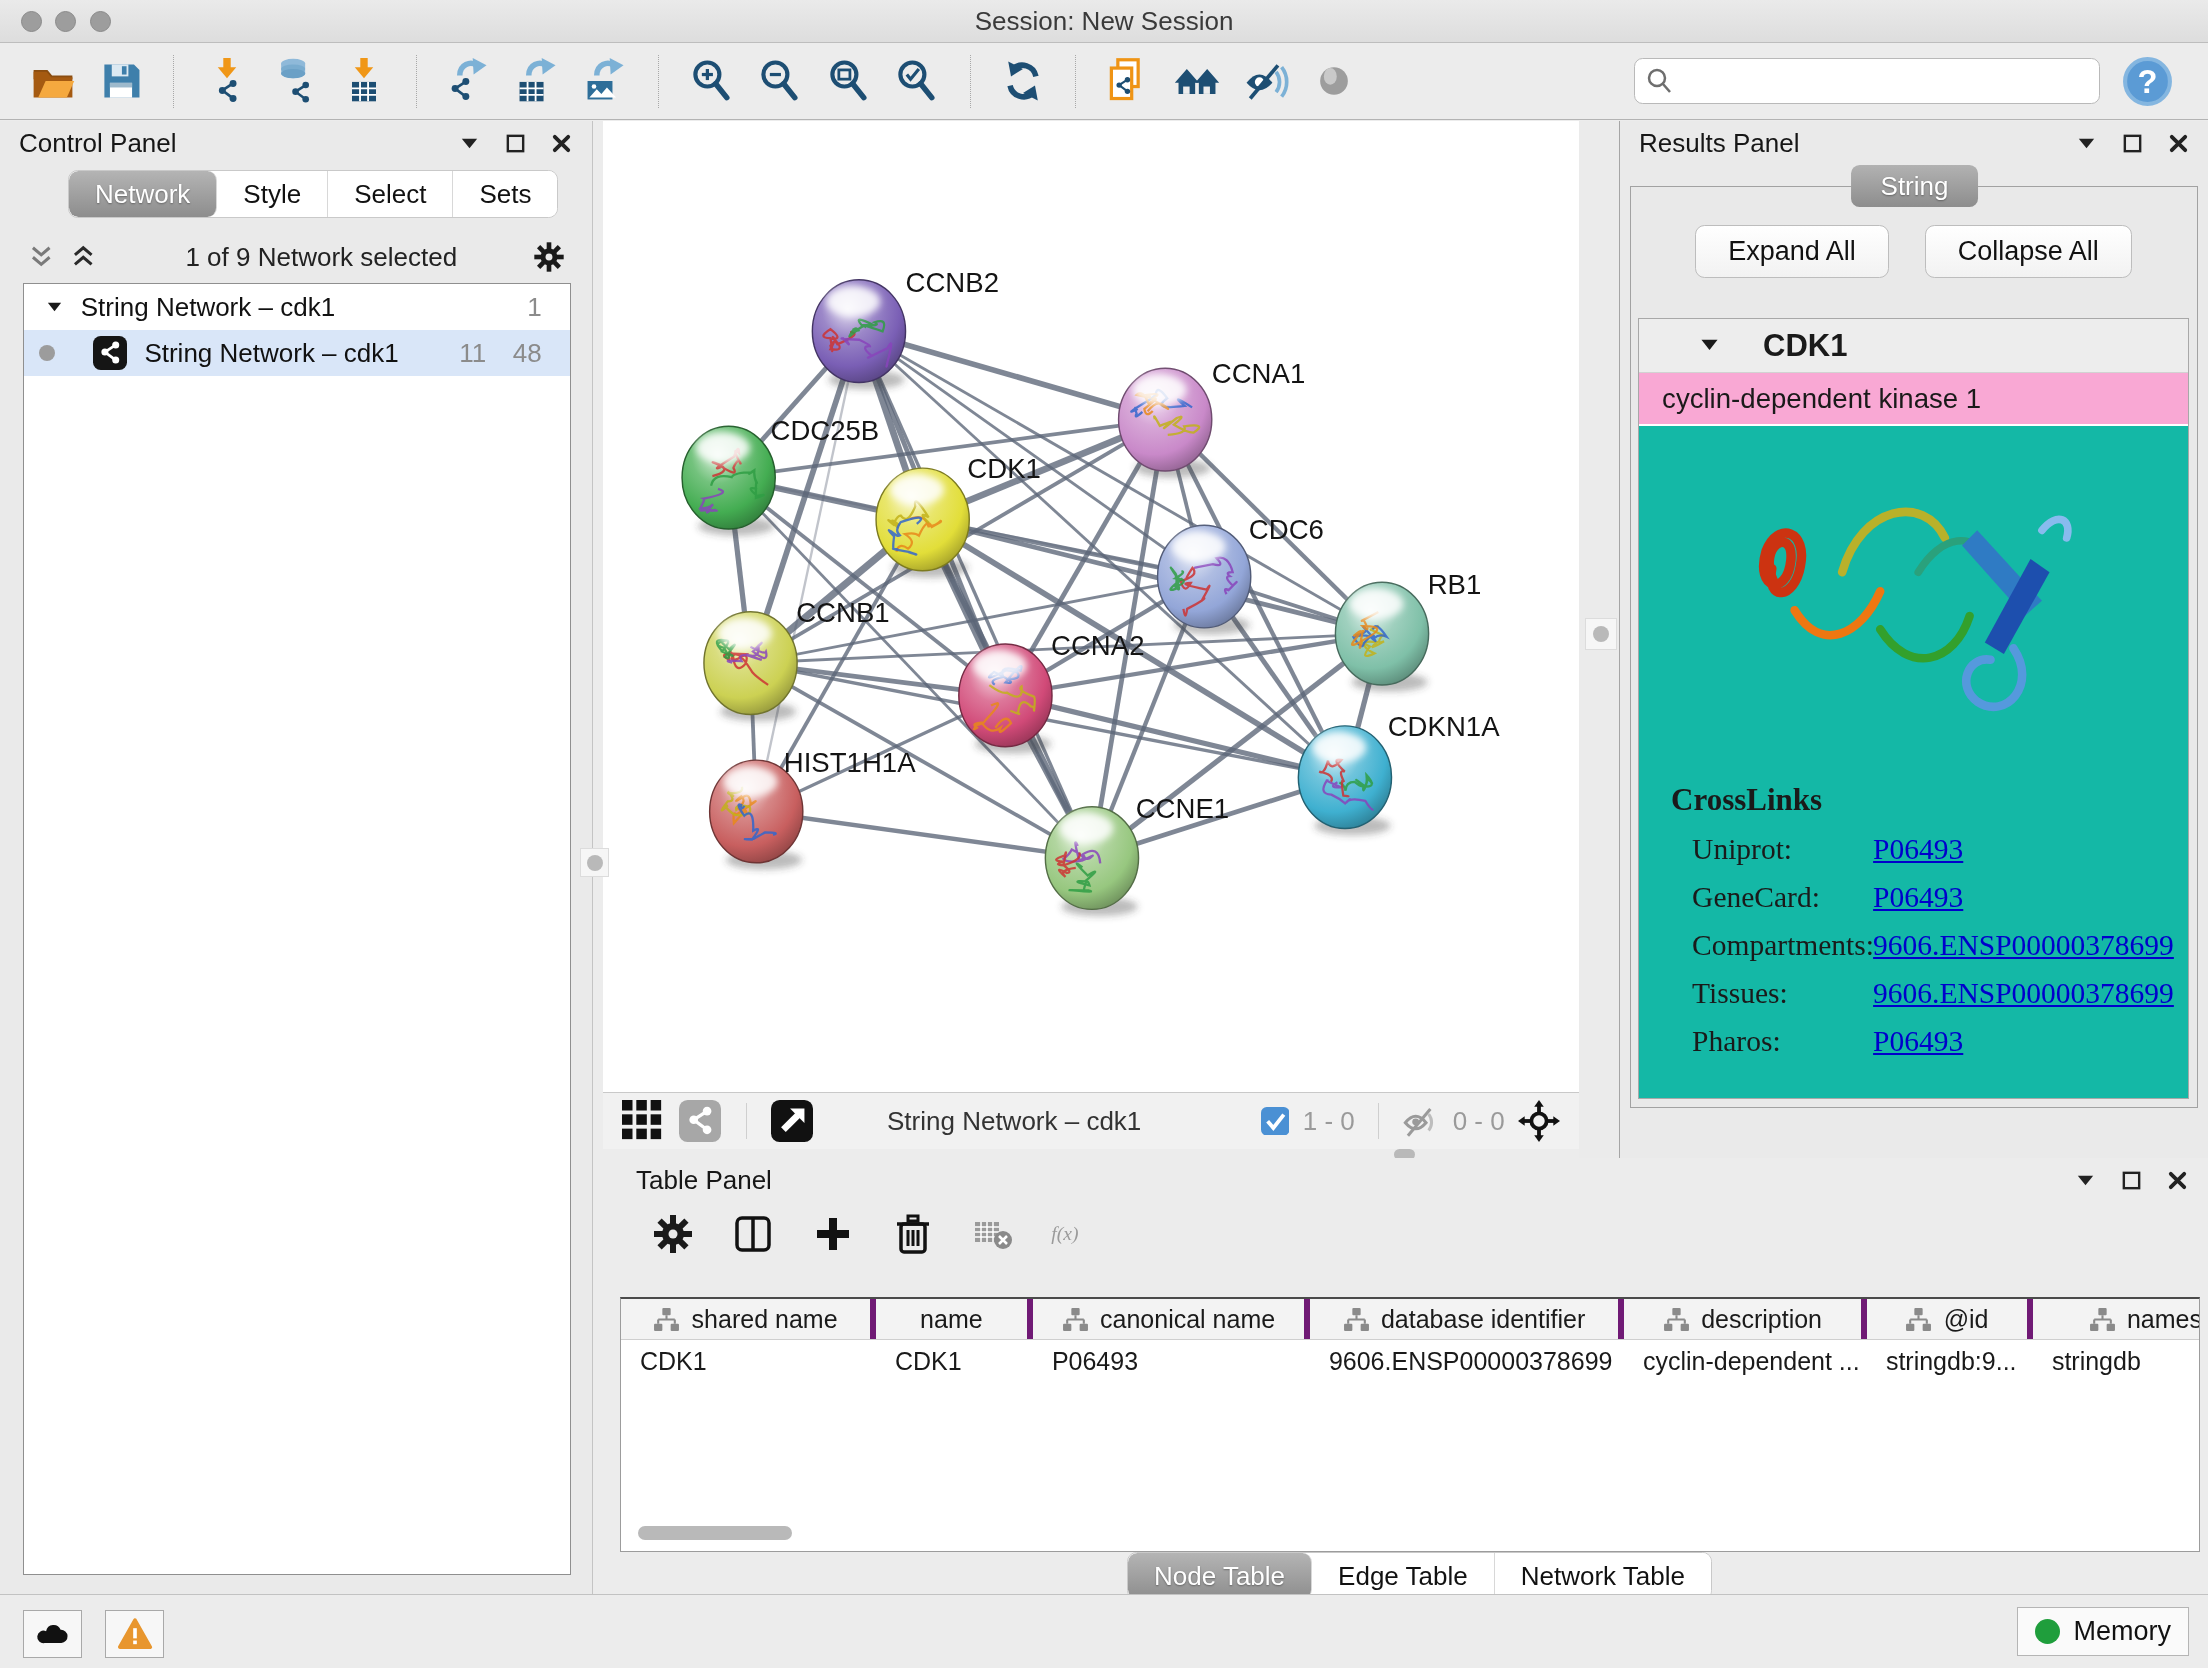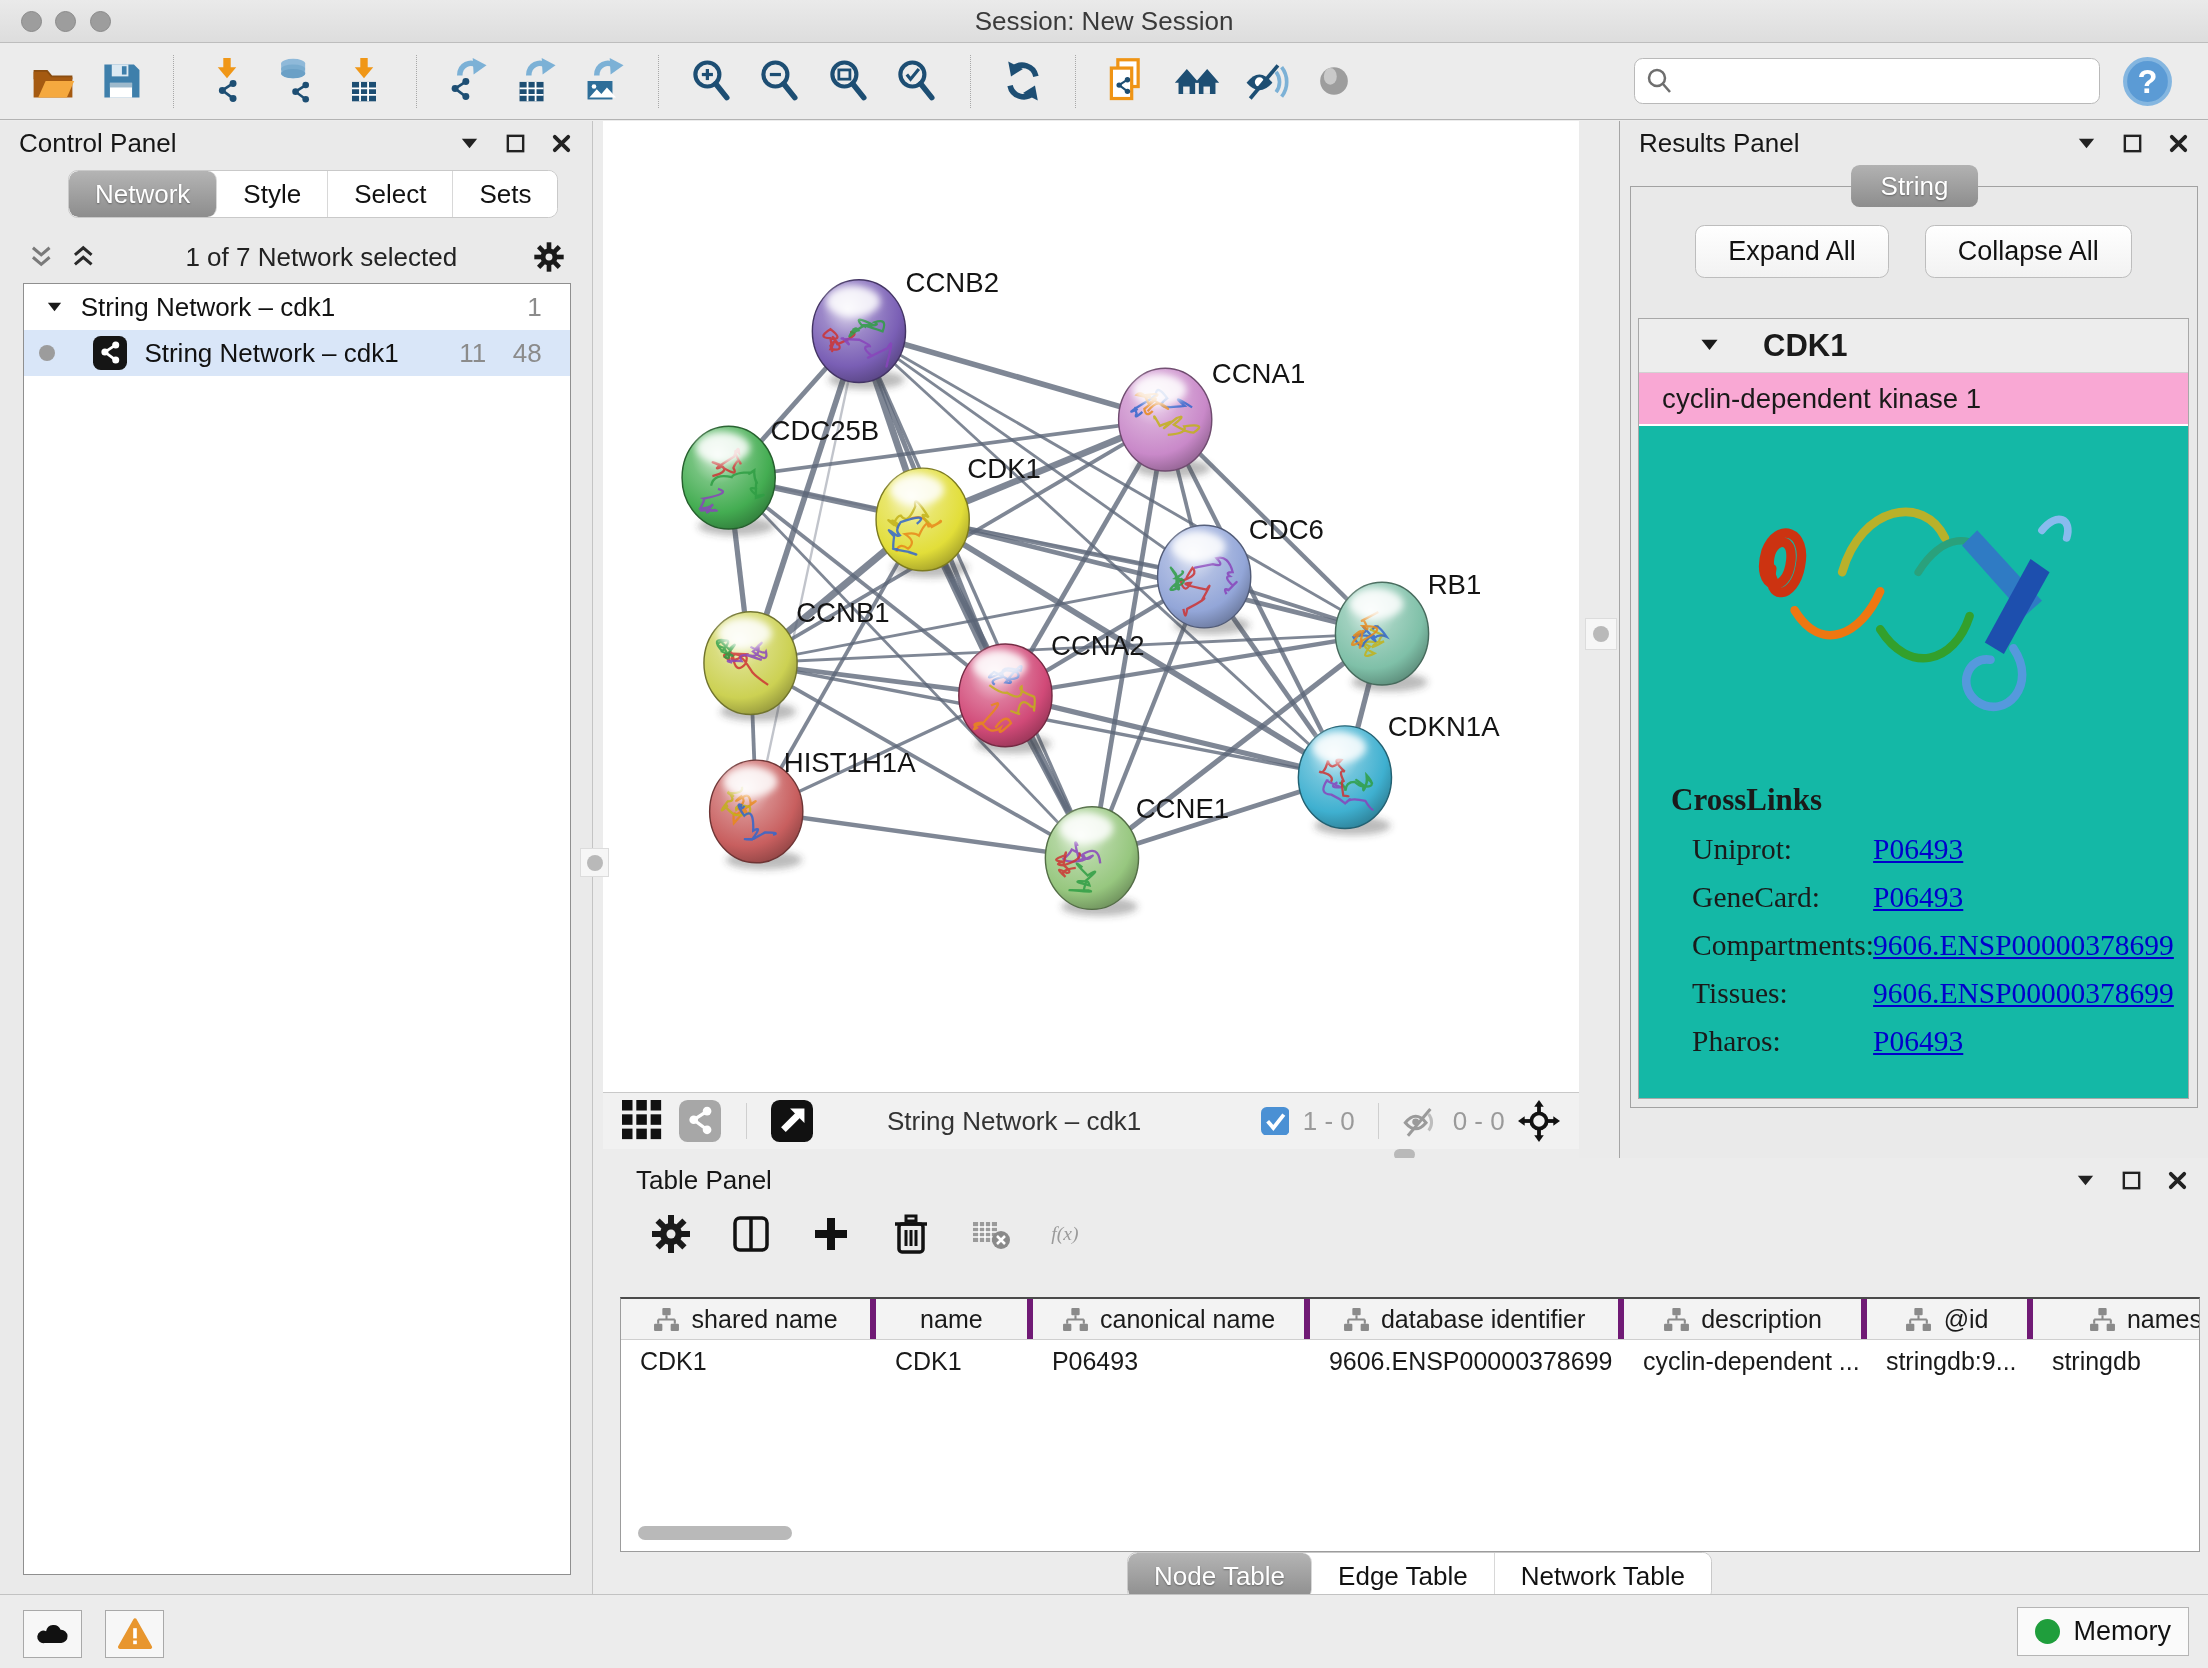--- a/index.html
+++ b/index.html
@@ -101,21 +101,21 @@
   #gene-desc{height:51px;display:flex;align-items:center;padding-left:23px;font-size:27.6px;background:#f9a8d4;}
   #gene-body{position:absolute;top:107px;left:0;right:0;bottom:0;background:#14b8a6;}
   #structure{margin:13.3px auto 0 auto;}
   #xl-title{font-family:"Liberation Serif",serif;font-weight:bold;font-size:31px;margin:28.5px 0 1.9px 32px;}
   .xl-row{display:flex;font-family:"Liberation Serif",serif;font-size:29.5px;margin:15px 0 0 53px;}
   .xl-label{width:181px;flex:0 0 auto;}
   .xl-value{color:#0000cc;text-decoration:underline;}
   
   #table-panel{position:absolute;left:617px;top:1158px;width:1591px;height:437px;background:#ececec;}
   #tp-toolbar{position:absolute;left:32px;top:53px;display:flex;gap:34px;align-items:center;}
-  .tp-ic{width:46px;height:46px;display:flex;align-items:center;justify-content:flex-start;}
+  .tp-ic{width:46px;height:46px;display:flex;align-items:center;justify-content:flex-end;}
   .tp-ic svg{width:44px;height:44px;}
   .tp-ic.wide svg{width:76px;height:44px;}
   #tp-table{position:absolute;left:2.9px;top:139px;width:1580px;height:255px;background:#fff;
     border:1.9px solid #9c9c9c;border-top:2.9px solid #4a4a4a;overflow:hidden;box-sizing:border-box;}
   #tp-head{display:flex;height:40px;background:#f3f3f3;border-bottom:1px solid #cfcfcf;}
   .th{display:flex;align-items:center;justify-content:center;gap:11.4px;font-size:25px;
     border-right:6px solid #701a75;box-sizing:border-box;flex:0 0 auto;overflow:hidden;}
   .th svg{width:27px;height:27px;flex:0 0 auto;}
   .tr{display:flex;height:42px;}
   .td{font-size:25px;line-height:42px;padding-left:19px;box-sizing:border-box;flex:0 0 auto;
@@ -355,21 +355,21 @@
       <span class="chev">
           <svg viewBox="0 0 24 24">
             <path d="M5 4l7 6 7-6M5 12l7 6 7-6" stroke="#7a7a7a" stroke-width="2.5" fill="none"></path>
           </svg>
         </span>
       <span class="chev">
           <svg viewBox="0 0 24 24">
             <path d="M5 10l7-6 7 6M5 18l7-6 7 6" stroke="#2a2a2a" stroke-width="2.5" fill="none"></path>
           </svg>
         </span>
-      <span class="txt">1 of 7 Network selected</span>
+      <span class="txt">1 of 9 Network selected</span>
       <span class="gear-ic">
           <svg viewBox="0 0 44 44">
             <g fill="#1a1a1a">
               <rect x="19" y="3" width="6" height="9"></rect>
               <rect x="19" y="32" width="6" height="9"></rect>
               <rect x="3" y="19" width="9" height="6"></rect>
               <rect x="32" y="19" width="9" height="6"></rect>
               <rect x="19" y="3" width="6" height="9" transform="rotate(45 22 22)"></rect>
               <rect x="19" y="32" width="6" height="9" transform="rotate(45 22 22)"></rect>
               <rect x="3" y="19" width="9" height="6" transform="rotate(45 22 22)"></rect>

